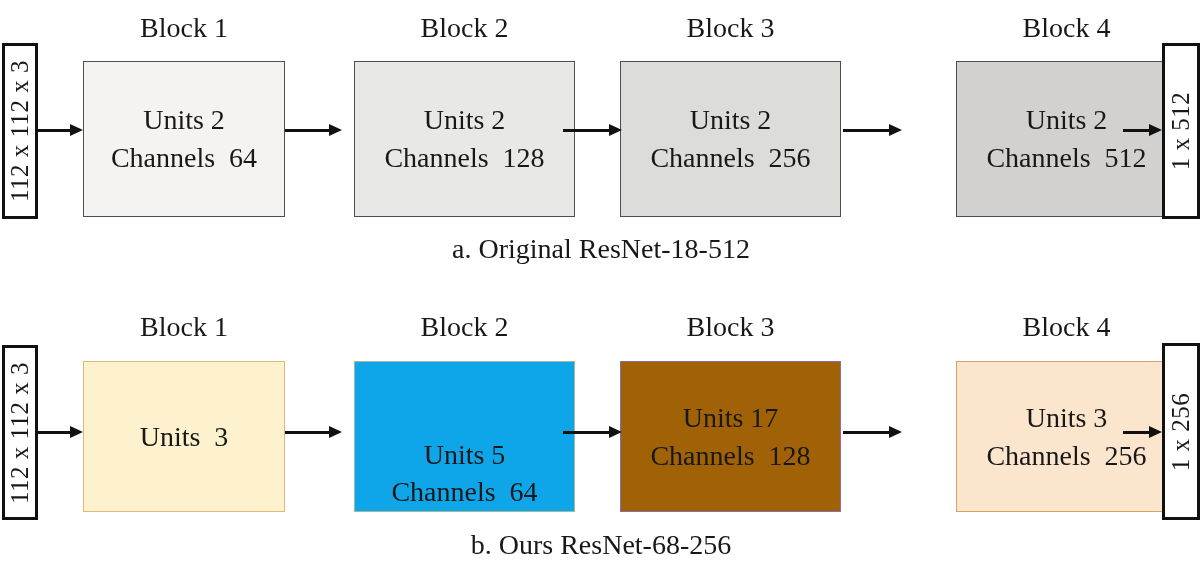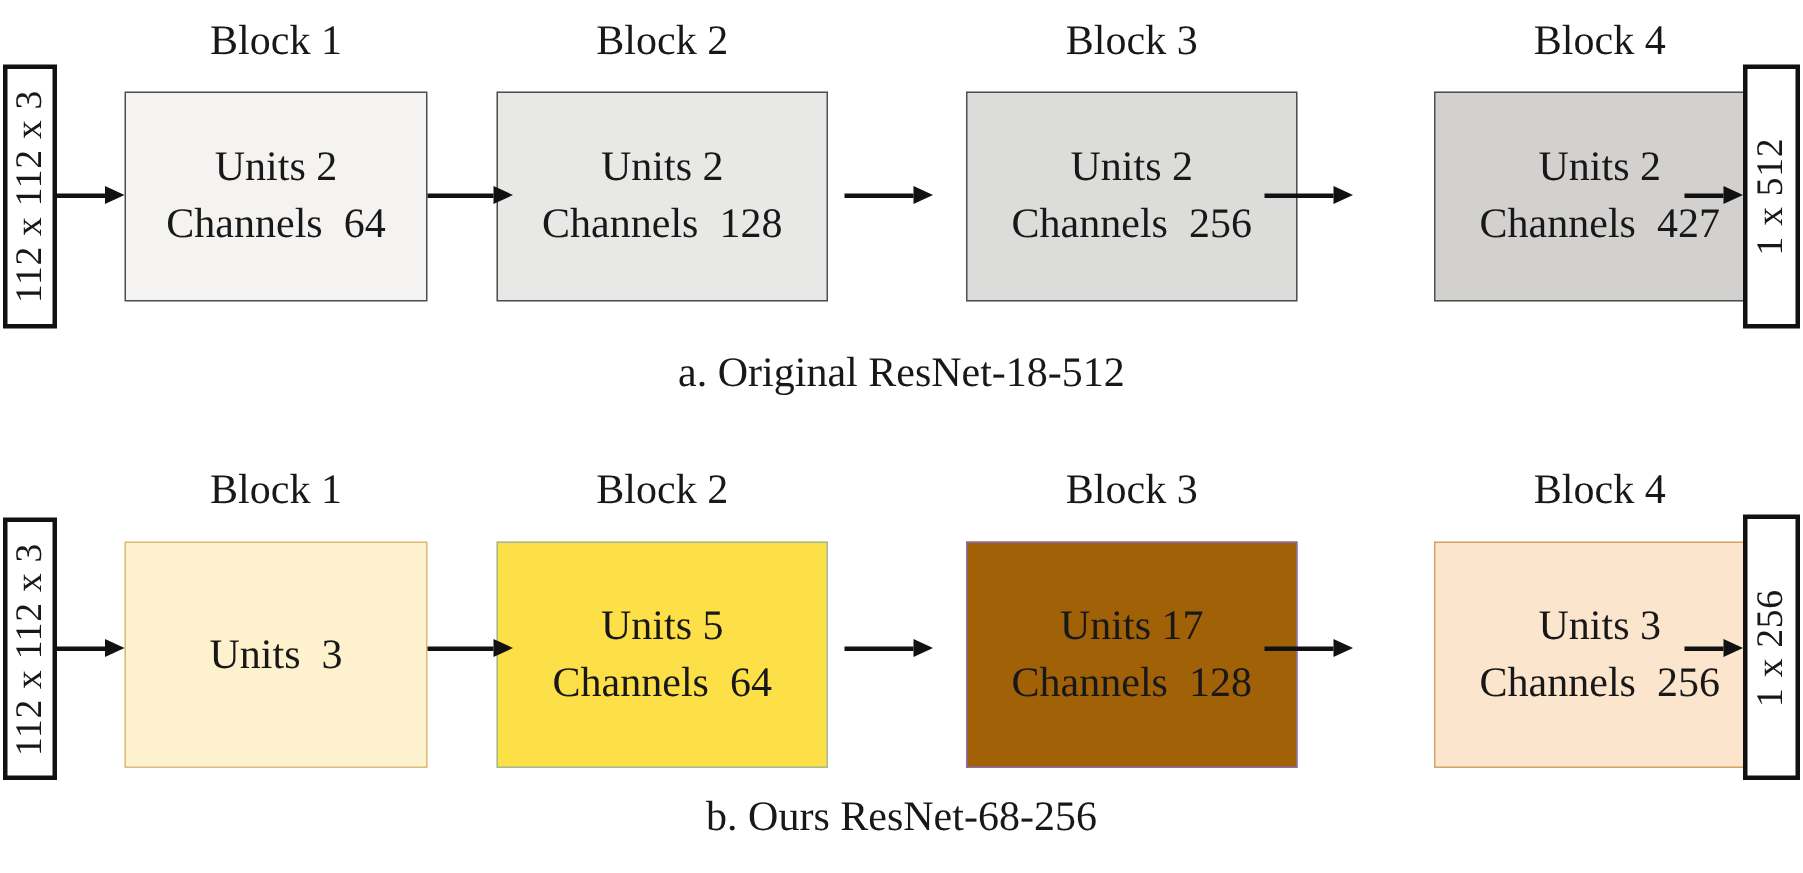--- a/index.html
+++ b/index.html
@@ -2,35 +2,35 @@
 <html><head>
 <meta charset="utf-8">
 <style>
   html,body{margin:0;padding:0;background:#ffffff;}
   .canvas{
     position:relative;width:1202px;height:582px;background:#ffffff;
     font-family:"Liberation Serif", serif;color:#181818;overflow:hidden;
   }
   
   .c1{left:83px;width:202px}
-  .c2{left:331px;width:221px}
-  .c3{left:644px;width:221px}
+  .c2{left:354px;width:221px}
+  .c3{left:620px;width:221px}
   .c4{left:956px;width:221px}
   
   .blk-label{position:absolute;text-align:center;font-size:28px;white-space:pre;font-family:Liberation Serif, serif;}
   .la{top:12px}
   .lb{top:311px}
   
   .block{
     position:absolute;box-sizing:border-box;border:1.5px solid #4e4e4e;
     display:flex;flex-direction:column;align-items:center;justify-content:center;
     font-size:28px;line-height:1.34;text-align:center;
   }
   .block div{white-space:pre;}
-  .ba{top:61px;height:140px}
+  .ba{top:61px;height:156px}
   .bb{top:361px;height:151px}
   
   .io{
     position:absolute;box-sizing:border-box;border:3px solid #111111;background:#ffffff;
     display:flex;align-items:center;justify-content:center;
   }
   .io span{transform:rotate(-90deg);white-space:pre;font-size:25px;letter-spacing:0.5px;}
   .in-a{left:2px;top:43px;width:36px;height:176px}
   .out-a{left:1162px;top:43px;width:38px;height:176px}
   .in-b{left:2px;top:345px;width:36px;height:175px}
@@ -76,21 +76,21 @@
     <div class="block ba c2" style="background-color: rgb(232, 232, 230); border-color: rgb(78, 78, 78);">
       <div>Units 2</div>
       <div>Channels  128</div>
     </div>
     <div class="block ba c3" style="background-color: rgb(220, 220, 218); border-color: rgb(78, 78, 78);">
       <div>Units 2</div>
       <div>Channels  256</div>
     </div>
     <div class="block ba c4" style="background-color: rgb(210, 209, 207); border-color: rgb(78, 78, 78);">
       <div>Units 2</div>
-      <div>Channels  427</div>
+      <div>Channels  512</div>
     </div>
 
     <div class="io out-a">
       <span>1 x 512</span>
     </div>
 
     <div class="arrow ay x0"></div>
     <div class="arrow ay x1"></div>
     <div class="arrow ay x2"></div>
     <div class="arrow ay x3"></div>
@@ -106,21 +106,21 @@
     <div class="blk-label lb c3">Block 3</div>
     <div class="blk-label lb c4">Block 4</div>
 
     <div class="io in-b">
       <span>112 x 112 x 3</span>
     </div>
 
     <div class="block bb c1" style="background-color: rgb(253, 242, 205); border-color: rgb(221, 186, 118);">
       <div>Units  3</div>
     </div>
-    <div class="block bb c2" style="background-color: #fde047; border-color: rgb(163, 185, 155);">
+    <div class="block bb c2" style="background-color: #0ea5e9; border-color: rgb(163, 185, 155); justify-content: flex-end;">
       <div>Units 5</div>
       <div>Channels  64</div>
     </div>
     <div class="block bb c3" style="background-color: #a16207; border-color: rgb(143, 107, 174);">
       <div>Units 17</div>
       <div>Channels  128</div>
     </div>
     <div class="block bb c4" style="background-color: rgb(252, 229, 205); border-color: rgb(216, 161, 101);">
       <div>Units 3</div>
       <div>Channels  256</div>

